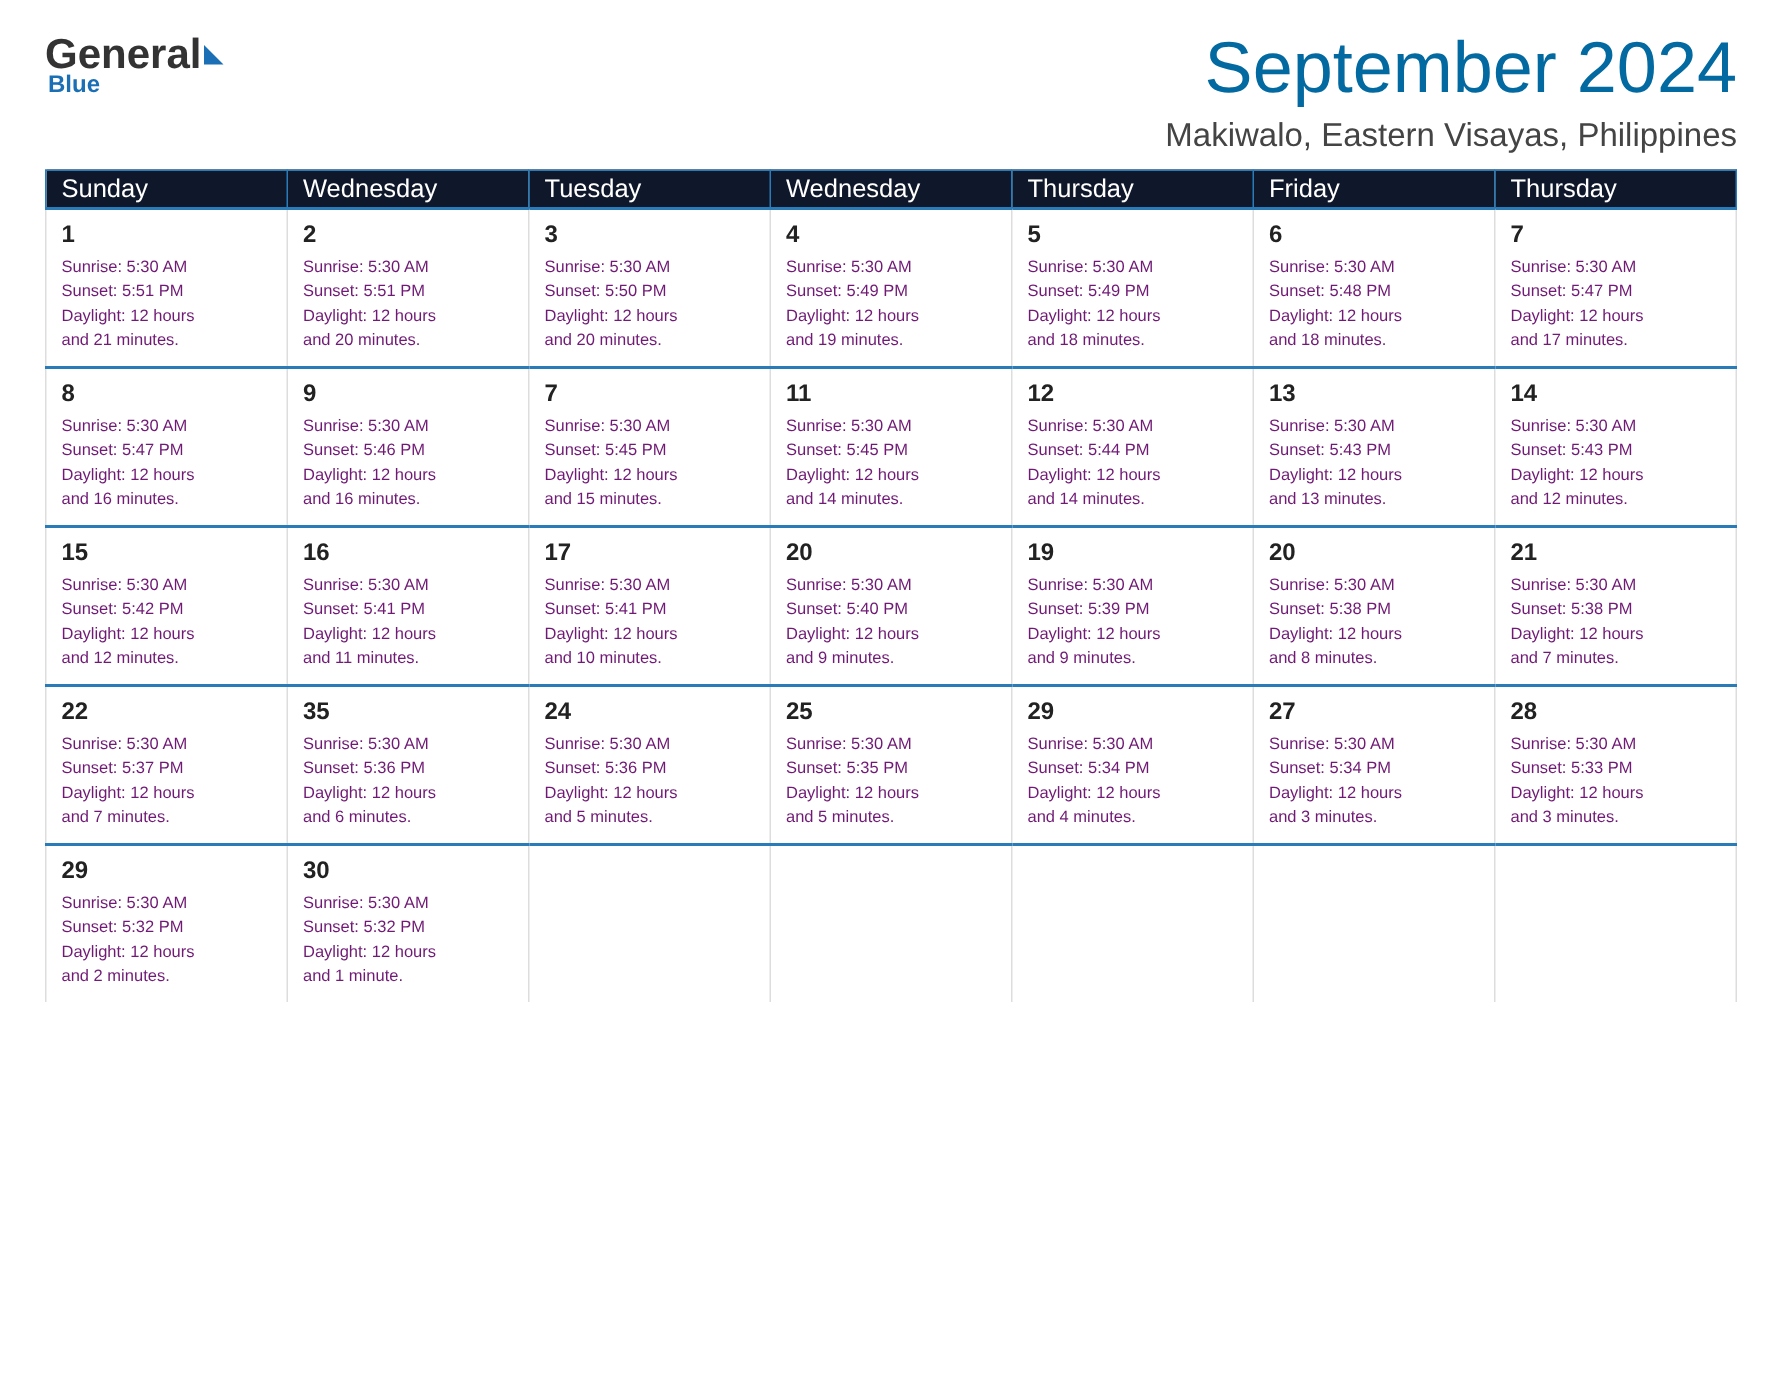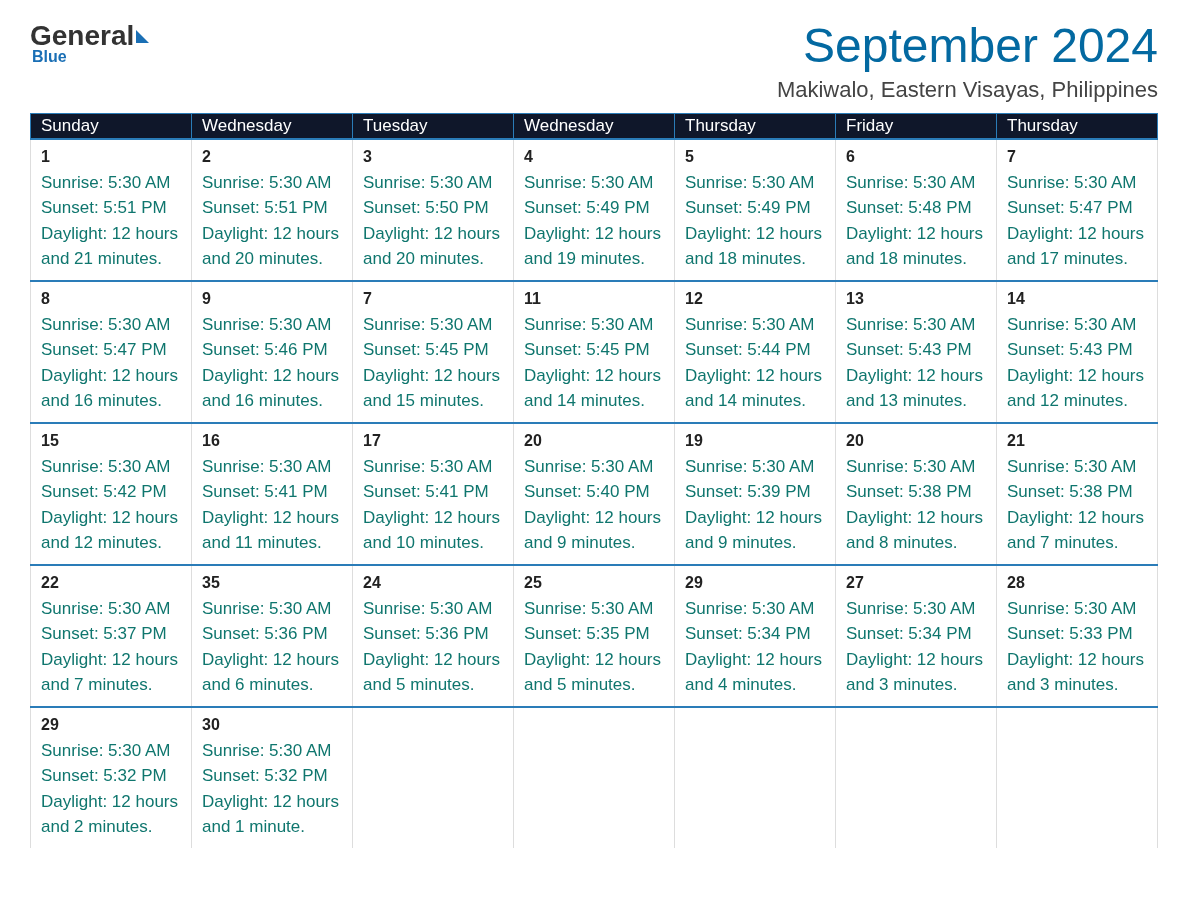--- a/index.html
+++ b/index.html
@@ -70,22 +70,22 @@
       width: calc(100% / 7);
       min-height: 95px;
     }
     .cell-date {
       font-size: 16px;
       font-weight: bold;
       color: #222;
       margin-bottom: 4px;
     }
     .cell-info {
-      font-size: 17px;
-      color: #0f766e;
+      font-size: 11px;
+      color: #701a75;
       line-height: 1.5;
     }
     .calendar tr td {
       border-top: 2px solid #2a7cb8;
     }
     .calendar tr td + td {
       border-top: 2px solid #2a7cb8;
     }
     .calendar tbody tr:not(:first-child) td {
       border-top: 2px solid #2a7cb8;

